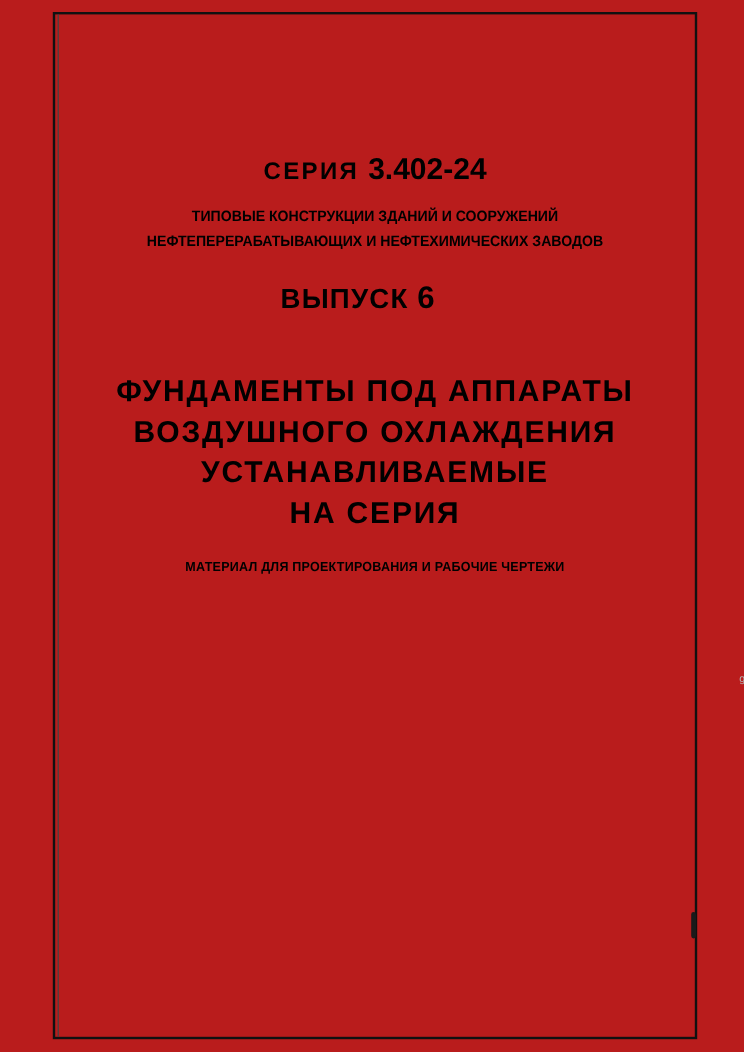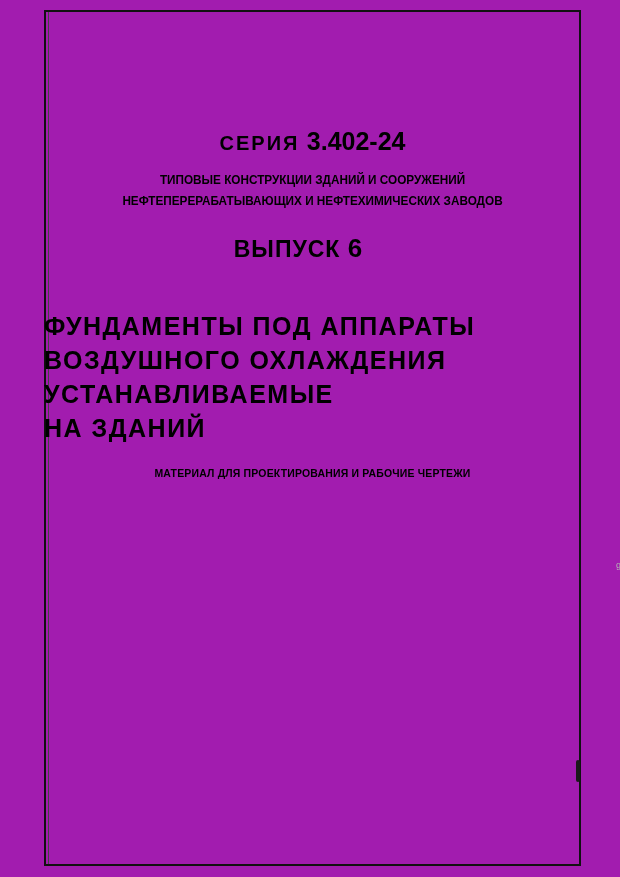--- a/index.html
+++ b/index.html
@@ -11,21 +11,21 @@
     width: 620px;
     height: 877px;
     font-family: "Liberation Sans", sans-serif;
     color: #000000;
     overflow: hidden;
   }
   .page {
     position: relative;
     width: 620px;
     height: 877px;
-    background: #a21caf;
+    background: #b91c1c;
   }
   
   .scan-frame {
     position: absolute;
     left: 44px;
     top: 10px;
     width: 537px;
     height: 856px;
     border: 2px solid #111111;
     box-sizing: border-box;
@@ -90,21 +90,21 @@
     letter-spacing: 1px;
     white-space: nowrap;
   }
   .issue-number {
     font-size: 26px;
   }
   .maintitle {
     position: absolute;
     left: 0;
     width: 537px;
-    text-align: left;
+    text-align: center;
     font-size: 25px;
     font-weight: bold;
     letter-spacing: 1.5px;
     line-height: 1.3;
     white-space: nowrap;
   }
   .maintitle.m1 { top: 300px; }
   .maintitle.m2 { top: 334px; }
   .maintitle.m3 { top: 368px; }
   .maintitle.m4 { top: 402px; }
@@ -159,21 +159,21 @@
     <div class="subtitle l2">НЕФТЕПЕРЕРАБАТЫВАЮЩИХ И НЕФТЕХИМИЧЕСКИХ ЗАВОДОВ</div>
 
     <div class="issue-line">
       <span>ВЫПУСК</span>
       <span class="issue-number">6</span>
     </div>
 
     <div class="maintitle m1">ФУНДАМЕНТЫ ПОД АППАРАТЫ</div>
     <div class="maintitle m3">УСТАНАВЛИВАЕМЫЕ</div>
     <div class="maintitle m2">ВОЗДУШНОГО ОХЛАЖДЕНИЯ</div>
-    <div class="maintitle m4">НА ЗДАНИЙ</div>
+    <div class="maintitle m4">НА СЕРИЯ</div>
 
     <div class="footnote">МАТЕРИАЛ ДЛЯ ПРОЕКТИРОВАНИЯ И РАБОЧИЕ ЧЕРТЕЖИ</div>
 
   </div>
 
   <div class="watermark">gbi22.ru</div>
   <div class="edge-mark"></div>
 
 </div>
 

